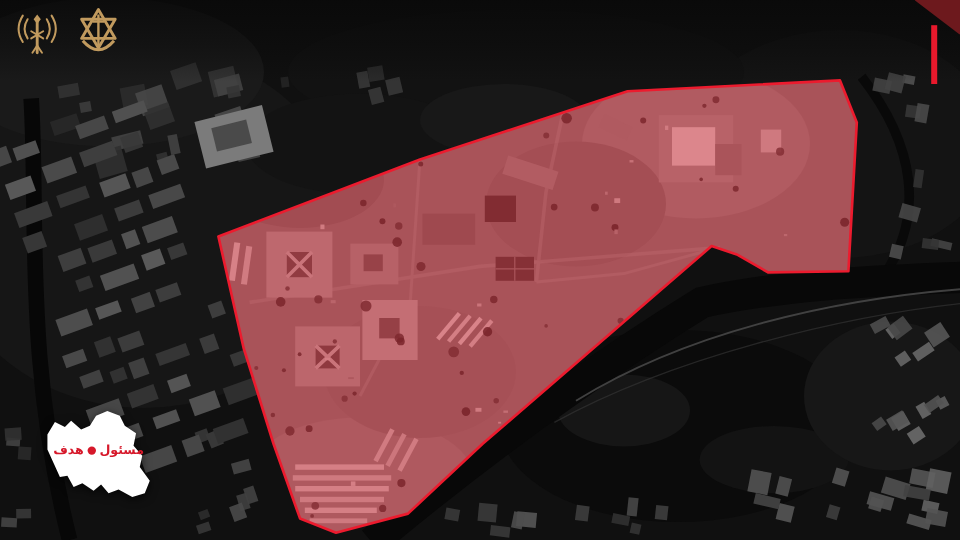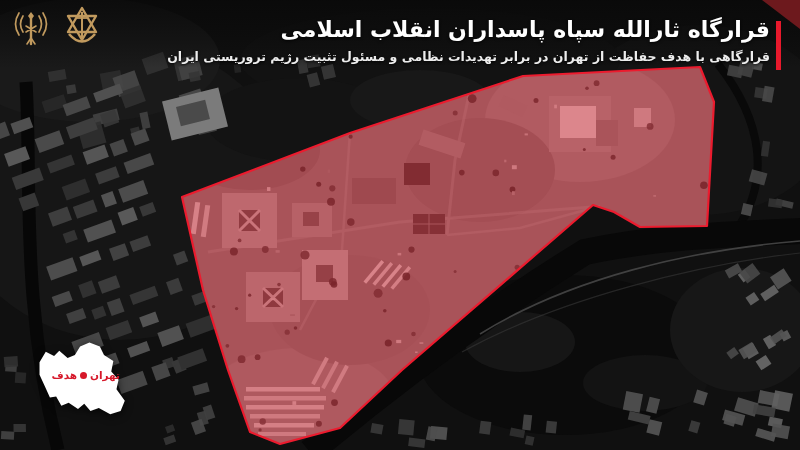--- a/index.html
+++ b/index.html
@@ -399,31 +399,27 @@
         <path d="M33,31 Q40,20 33,9" stroke-width="1.7"></path>
       </svg>
       <svg width="44" height="48" viewBox="0 0 44 48" fill="none" stroke="#c19a5e" stroke-width="2.4" stroke-linejoin="round">
         <path d="M22,4 L36,28 L8,28 Z"></path>
         <path d="M22,36 L8,12 L36,12 Z"></path>
         <path d="M22,8 L22,34" stroke-width="2"></path>
         <path d="M17,14 L27,14" stroke-width="1.8"></path>
         <path d="M9,30 Q22,45 35,30" stroke-width="2.6"></path>
       </svg>
     </div>
-    <div class="titles">
-      <div class="title">قرارگاه ثارالله سپاه پاسداران انقلاب اسلامی</div>
-      <div class="subtitle">قرارگاهی با هدف حفاظت از تهران در برابر تهدیدات نظامی و مسئول تثبیت رژیم تروریستی ایران</div>
-    </div>
     <div class="accent-bar"></div>
   </div>
 
   <div class="inset">
     <svg width="104" height="94" viewBox="0 0 100 90">
       <path d="M13,24 L19,14 L27,18 L32,13 L40,20 L47,17 L52,9 L61,5 L71,9 L75,17 L84,23 L82,33 L89,41 L87,50 L95,61 L91,71 L81,74 L70,68 L62,71 L56,64 L50,69 L41,63 L34,66 L29,57 L23,58 L18,47 L13,36 Z" fill="#ffffff"></path>
     </svg>
     <div class="map-label">
-      <span>تهران</span>
+      <span>مسئول</span>
       <span class="dot"></span>
       <span>هدف</span>
     </div>
   </div>
 
 </div>
 
 </body></html>

